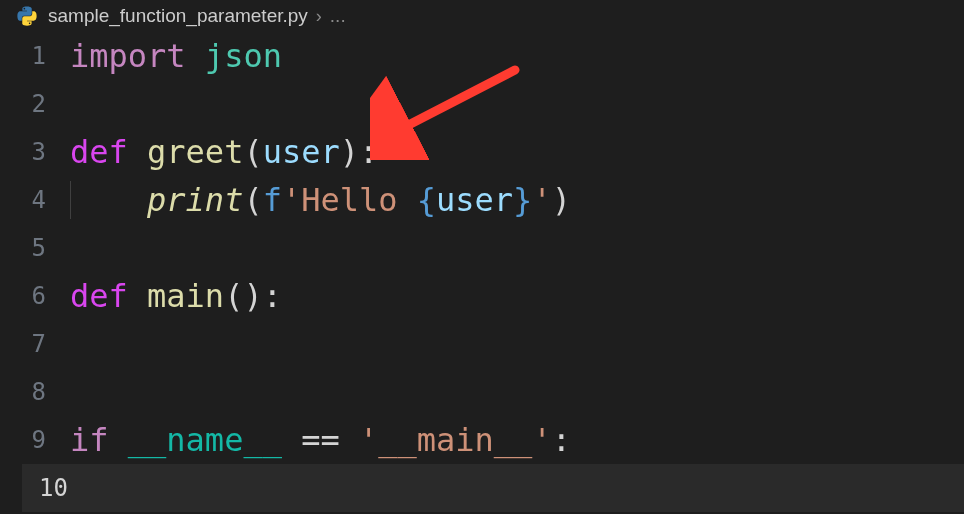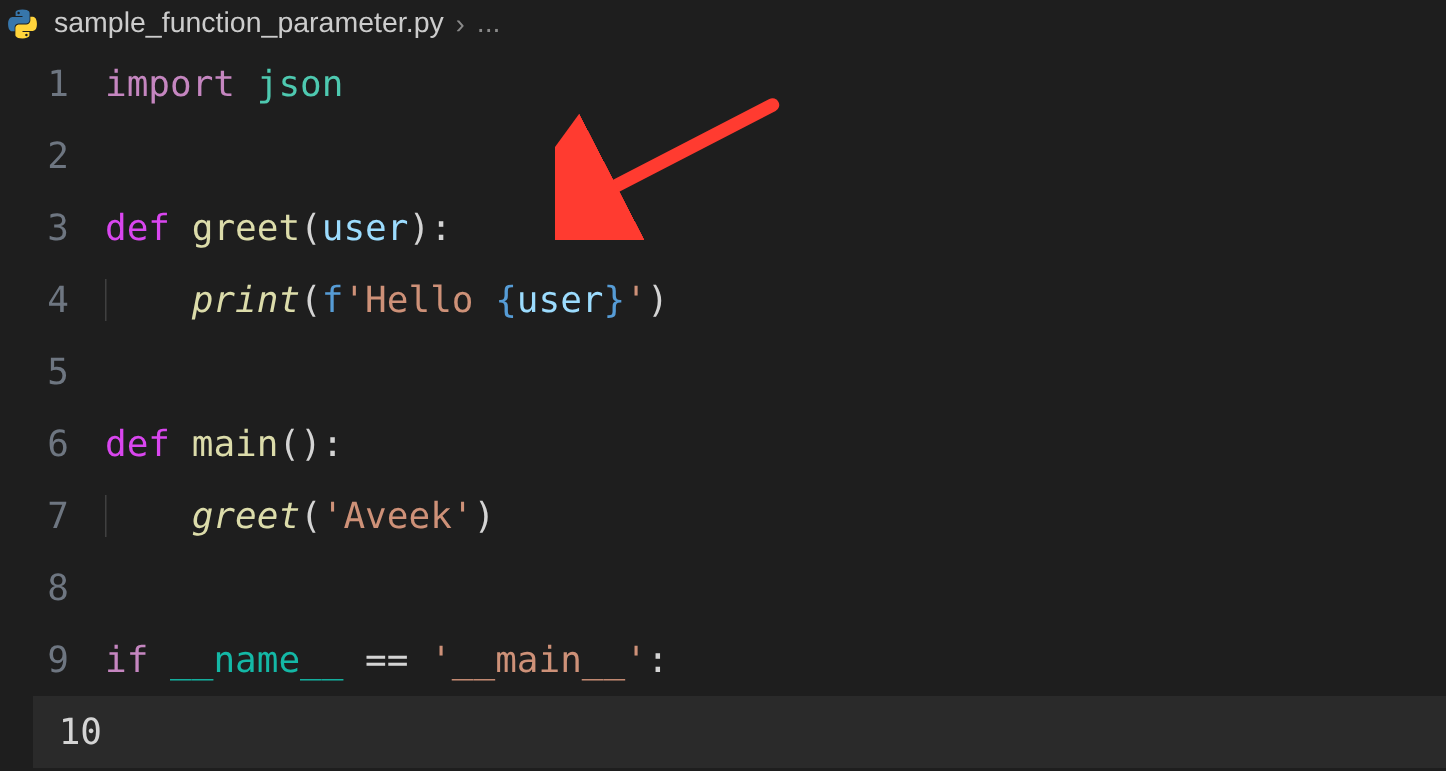--- a/index.html
+++ b/index.html
@@ -8,21 +8,21 @@
       height: 514px;
       background: #1e1e1e;
       font-family: 'Menlo', 'Monaco', 'Consolas', monospace;
       overflow: hidden;
       position: relative;
     }
     .breadcrumb {
       height: 32px;
       display: flex;
       align-items: center;
-      padding: 0 4px;
+      padding: 0 16px;
       color: #cccccc;
       font-size: 19px;
       font-family: -apple-system, BlinkMacSystemFont, 'Segoe UI', sans-serif;
     }
     .python-icon {
       width: 22px;
       height: 22px;
       margin-right: 10px;
       flex-shrink: 0;
     }
@@ -52,21 +52,21 @@
       padding-right: 24px;
       color: #6e7681;
       font-size: 24px;
       flex-shrink: 0;
       user-select: none;
     }
     .line.current .gutter {
       color: #d4d4d4;
     }
     .code {
-      font-size: 24px;
+      font-size: 32px;
       white-space: pre;
       color: #d4d4d4;
       position: relative;
     }
     .indent-guide {
       position: absolute;
       left: 0;
       top: 0;
       bottom: 0;
       width: 1px;
@@ -146,21 +146,20 @@
     <div class="code"></div>
   </div>
 
   <div class="line">
     <div class="gutter">6</div>
     <div class="code"><span class="tok-func-kw">def</span> <span class="tok-func-name">main</span><span class="tok-punct">(</span><span class="tok-punct">)</span><span class="tok-punct">:</span></div>
   </div>
 
   <div class="line">
     <div class="gutter">7</div>
-    <div class="code"><span class="indent-guide"></span>    <span class="tok-builtin">greet</span><span class="tok-punct">(</span><span class="tok-string">'</span><span class="tok-string">Aveek</span><span class="tok-string">'</span><span class="tok-punct">)</span></div>
   </div>
 
   <div class="line">
     <div class="gutter">8</div>
     <div class="code"></div>
   </div>
 
   <div class="line">
     <div class="gutter">9</div>
     <div class="code"><span class="tok-keyword">if</span> <span class="tok-dunder">__name__</span> <span class="tok-op">==</span> <span class="tok-string">'</span><span class="tok-string">__main__</span><span class="tok-string">'</span><span class="tok-punct">:</span></div>

